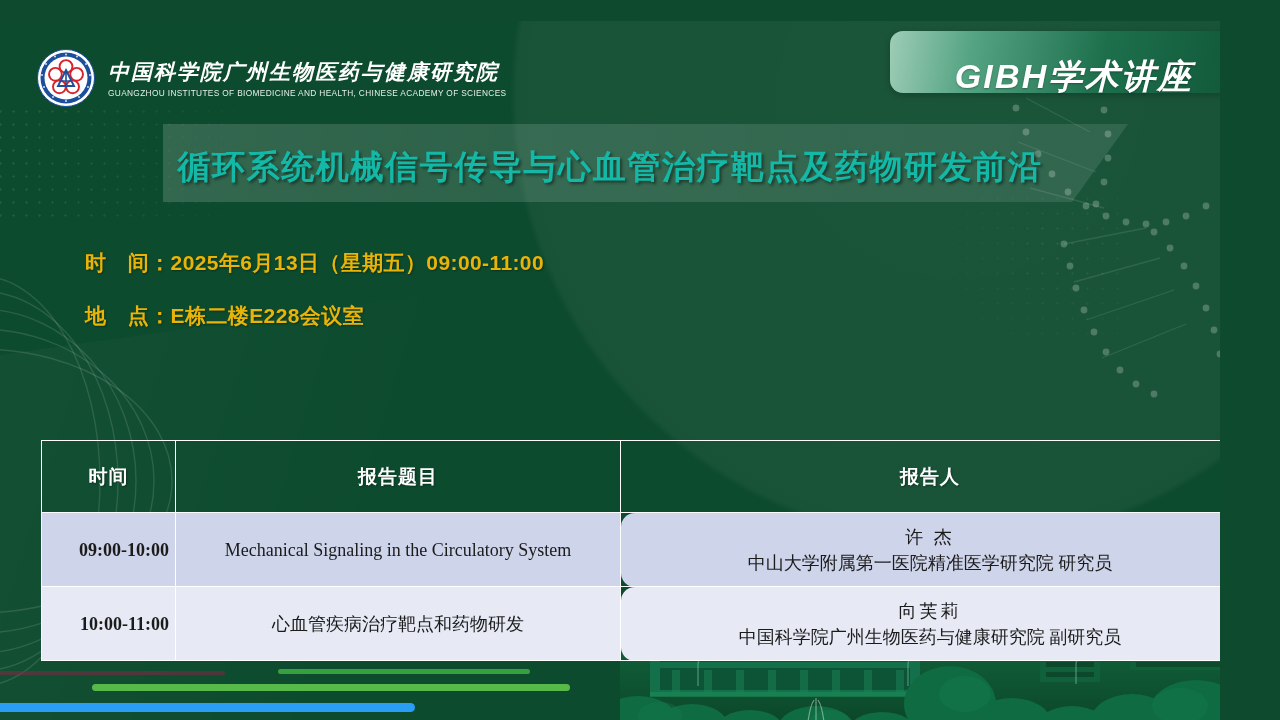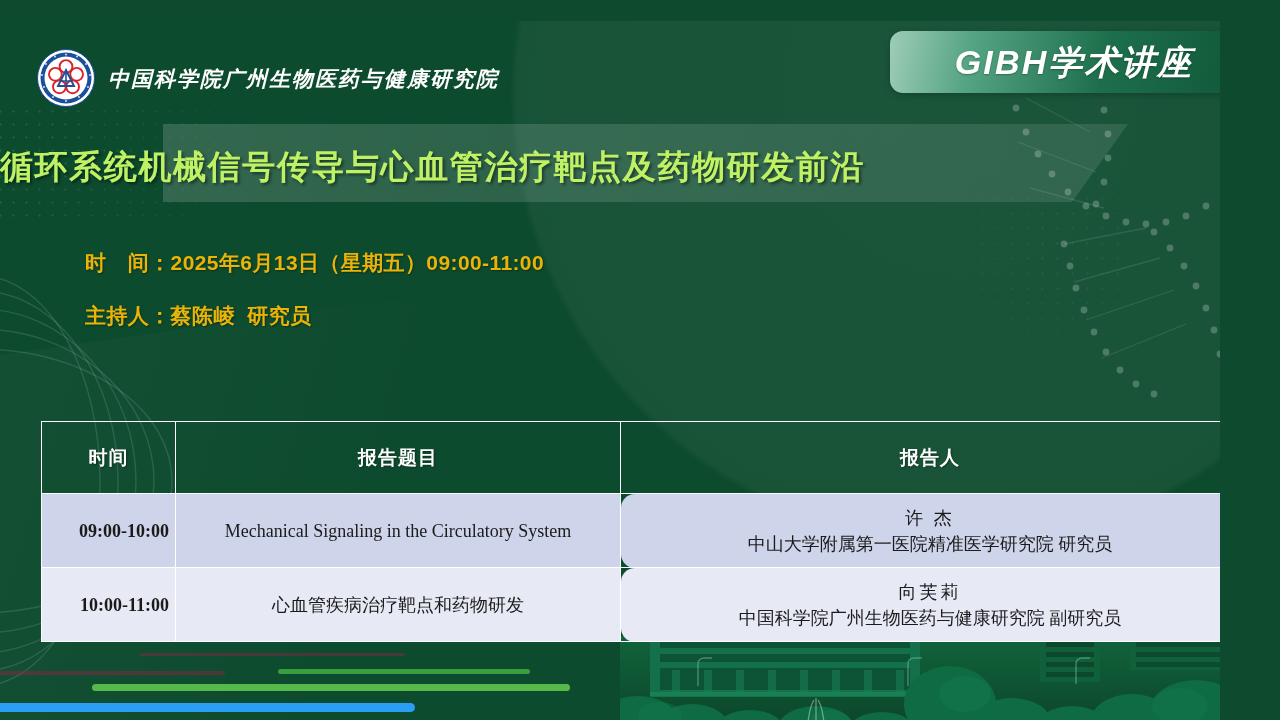--- a/index.html
+++ b/index.html
@@ -70,55 +70,55 @@
   }
   .logo-en {
     display:block; color:#e6efe9; font-size:8.3px; line-height:11px;
     letter-spacing:.35px; margin-top:3px; white-space:nowrap;
   }
 
   .gibh-badge {
     position:absolute; right:22px; top:10px;
     width:368px; height:62px; border-radius:13px;
     background:linear-gradient(100deg,#9ecdb6 0%,#55a483 22%,#1d6f4c 58%,#0f5536 100%);
-    display:flex; align-items:center; justify-content:center;
+    display:flex; align-items:flex-end; justify-content:center;
     box-shadow:0 2px 7px rgba(0,0,0,.22);
   }
   .gibh-badge span {
     color:#ffffff; font-size:34px; font-weight:700; font-style:italic;
     letter-spacing:2.2px; line-height:1; white-space:nowrap;
     text-shadow:0 1px 2px rgba(0,0,0,.28);
   }
 
   
   .title-banner {
     position:absolute; left:163px; top:103px; width:965px; height:78px; z-index:4;
     background:linear-gradient(98deg, rgba(255,255,255,.155) 0%, rgba(255,255,255,.115) 70%, rgba(255,255,255,.10) 100%);
     clip-path:polygon(0 0, 100% 0, 94.2% 100%, 0 100%);
   }
   .title-text {
     position:absolute; left:0; right:0; top:125px; z-index:7;
-    text-align:left; color:#bef264;
+    text-align:center; color:#14b8a6;
     font-size:33px; font-weight:700; letter-spacing:1.6px; line-height:42px;
     text-shadow:2px 2px 3px rgba(0,0,0,.45);
   }
 
   
   .info { position:absolute; left:85px; top:228px; z-index:7; }
   .info-row {
     display:flex; align-items:baseline;
     color:#eab308; font-size:21px; font-weight:700; letter-spacing:.4px;
     margin-bottom:25px; text-shadow:1px 1px 2px rgba(0,0,0,.35);
   }
   .info-label { white-space:pre; }
   .info-value { white-space:pre;text-align:right; }
 
   
   .schedule {
-    position:absolute; left:41px; top:400px; width:1198px; z-index:7;
+    position:absolute; left:41px; top:419px; width:1198px; z-index:7;
     border-collapse:collapse; table-layout:fixed;
   }
   .schedule col.c-time { width:134px; }
   .schedule col.c-title { width:445px; }
   .schedule col.c-speaker { width:619px; }
 
   .schedule thead th {
     height:72px; color:#ffffff; font-size:19px; font-weight:700; letter-spacing:1px;
     background:transparent; border:1.6px solid #ffffff; border-bottom:1.6px solid #ffffff;
     text-shadow:1px 1px 2px rgba(0,0,0,.35);
@@ -344,39 +344,40 @@
               <circle cx="9" cy="40" r=".9"></circle>
             <circle cx="53" cy="40" r=".9"></circle>
               <circle cx="18" cy="50" r=".9"></circle>
             <circle cx="44" cy="50" r=".9"></circle>
               <circle cx="31" cy="54" r=".9"></circle>
           </g>
         </svg>
       </span>
       <span class="logo-text">
         <span class="logo-cn">中国科学院广州生物医药与健康研究院</span>
+        <span class="logo-en">GUANGZHOU INSTITUTES OF BIOMEDICINE AND HEALTH, CHINESE ACADEMY OF SCIENCES</span>
       </span>
     </div>
 
     <div class="gibh-badge">
       <span>GIBH学术讲座</span>
     </div>
   </div>
 
   <div class="title-banner"></div>
   <div class="title-text">循环系统机械信号传导与心血管治疗靶点及药物研发前沿</div>
 
   <div class="info">
     <div class="info-row">
       <span class="info-label">时　间：</span>
       <span class="info-value">2025年6月13日（星期五）09:00-11:00</span>
     </div>
     <div class="info-row">
-      <span class="info-label">主持人：</span>
-      <span class="info-value">蔡陈崚  研究员</span>
+      <span class="info-label">地　点：</span>
+      <span class="info-value">E栋二楼E228会议室</span>
     </div>
   </div>
 
   <table class="schedule">
     <colgroup>
       <col class="c-time">
         <col class="c-title">
         <col class="c-speaker">
     </colgroup>
     <thead>

